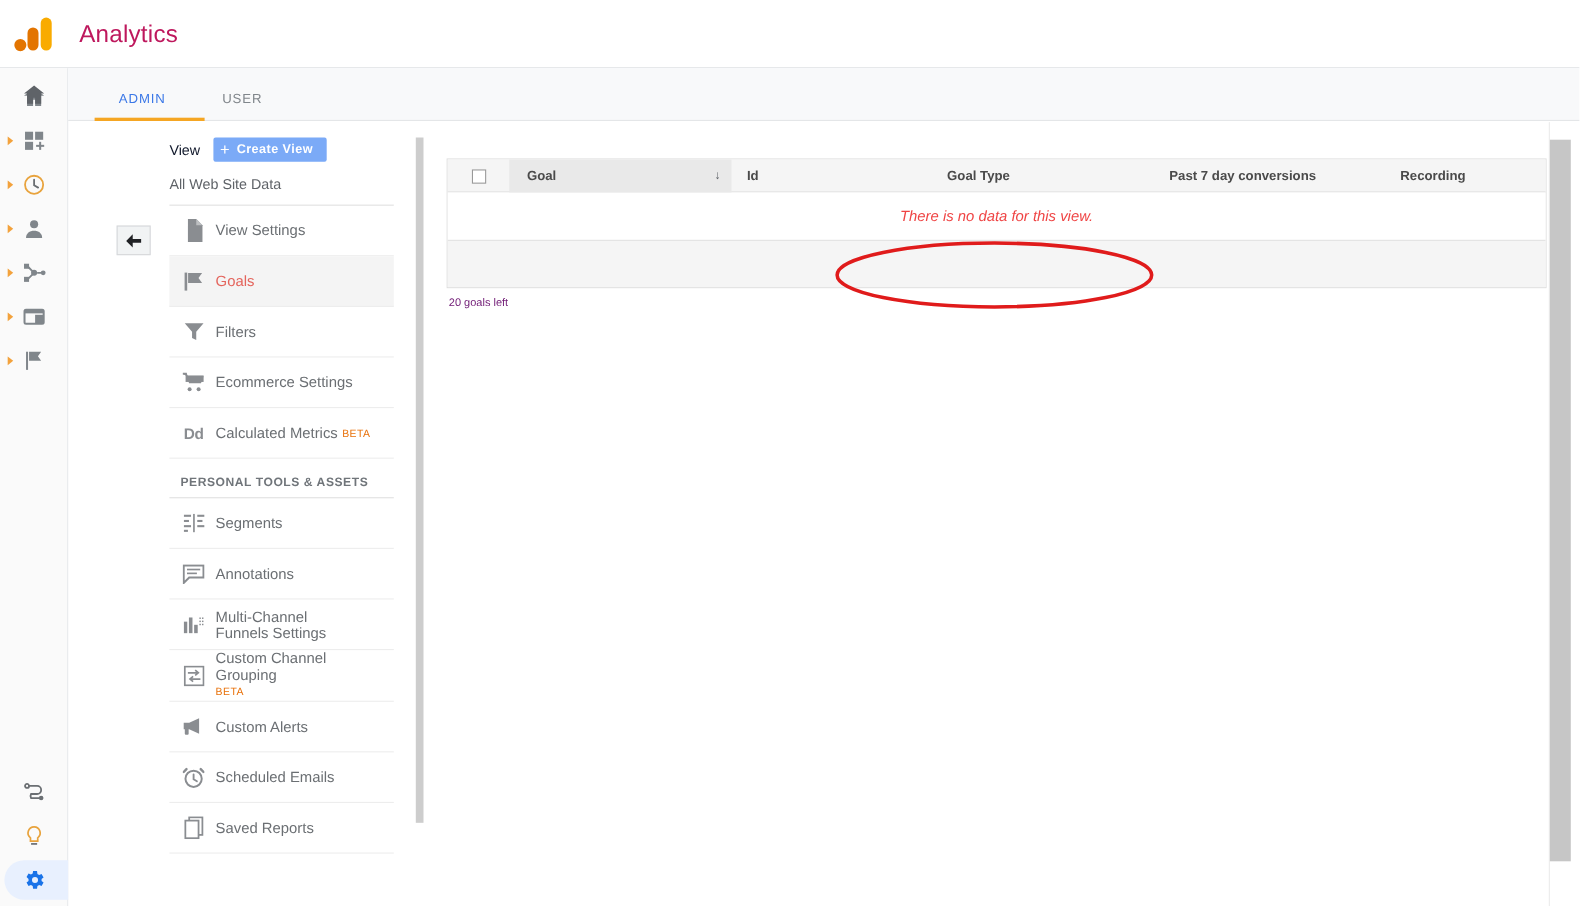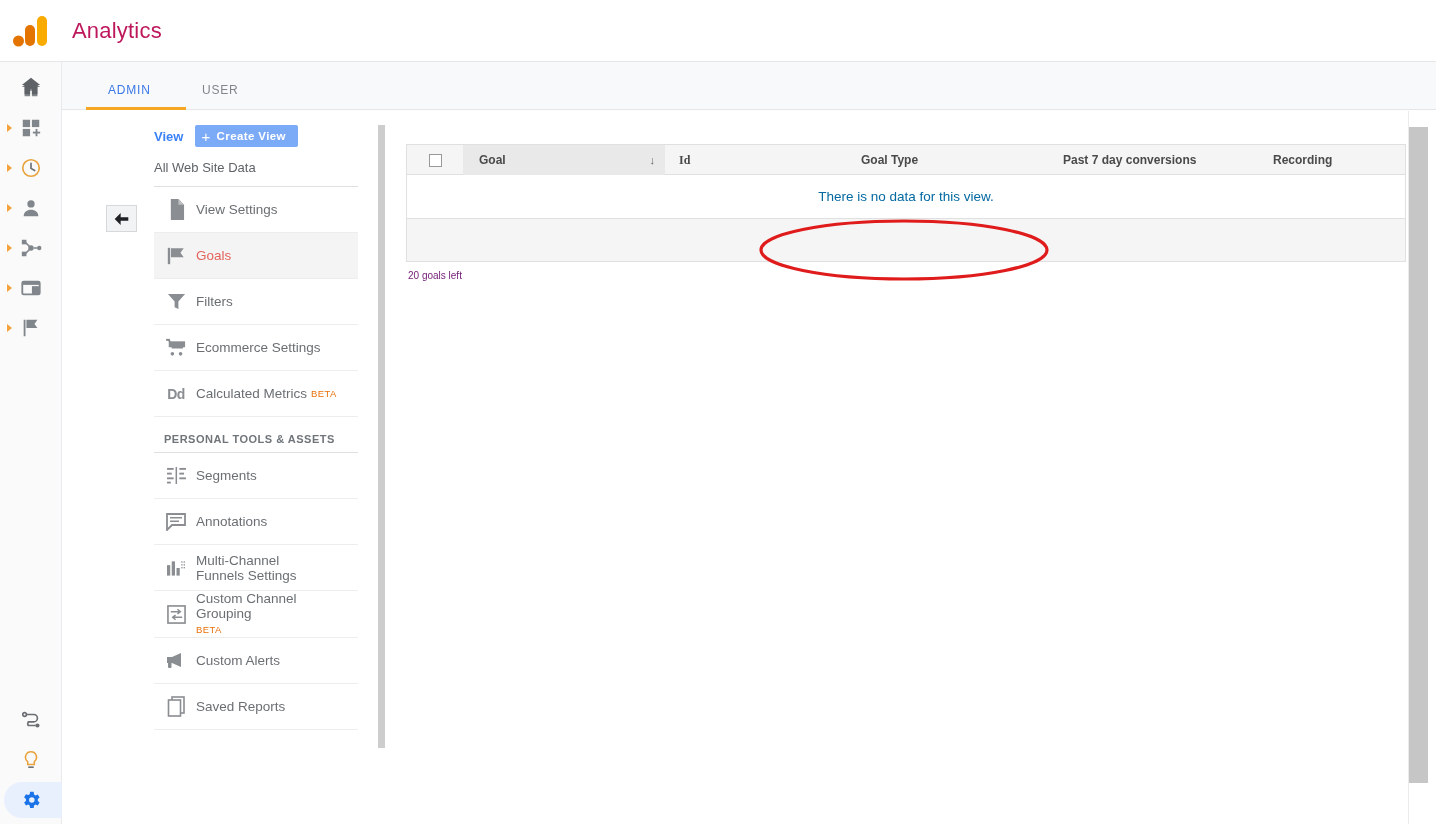--- a/index.html
+++ b/index.html
@@ -73,21 +73,21 @@
   }
   .collapse-btn {
     position: absolute; left: 106px; top: 205px; width: 31px; height: 27px;
     background: #f1f3f4; border: 1px solid #d6d8da;
     display: flex; align-items: center; justify-content: center; cursor: pointer;
     z-index: 5;
   }
   .panel-inner { position: absolute; left: 66px; top: 0; width: 230px; }
 
   .view-row { display: flex; align-items: center; height: 36px; padding-top: 14px; }
-  .view-label { font-size: 13px; color: #3b82f6; margin-right: 12px; font-weight: bold; }
+  .view-label { font-size: 13px; color: #0f172a; margin-right: 12px; }
   .create-view-btn {
     background: #7baaf7; color: #fff; border: none; border-radius: 2px;
     height: 22px; padding: 0 12px 0 6px; font-size: 11.5px; font-weight: bold;
     letter-spacing: .4px; display: inline-flex; align-items: center; cursor: pointer;
     font-family: "Liberation Sans", sans-serif;
   }
   .plus-ico { font-size: 15px; font-weight: normal; margin-right: 6px; line-height: 1; }
   .view-name {
     font-size: 13px; color: #5f6368; padding: 13px 0 11px 0;
     border-bottom: 1px solid #e0e0e0; width: 204px;
@@ -141,32 +141,32 @@
   .thead { display: flex; height: 30px; background: #f5f5f5; border-bottom: 1px solid #e0e0e0; }
   .th {
     font-size: 12px; color: #4a4a4a; font-weight: bold; display: flex;
     align-items: center; height: 30px;
   }
   .th-check { width: 56px; justify-content: center; }
   .th-goal {
     width: 202px; background: #e9e9e9; padding-left: 16px;
     justify-content: space-between; padding-right: 10px;
   }
-  .th-id { width: 196px; padding-left: 14px; font-family: Liberation Serif, serif; }
+  .th-id { width: 196px; padding-left: 14px; }
   .th-type { width: 202px; padding-left: 0; justify-content: flex-start; }
   .th-conv { width: 210px; }
   .th-rec { width: 130px; }
   .checkbox {
     width: 13px; height: 13px; border: 1px solid #999; background: #fff; cursor: pointer;
   }
   .sort-arrow { font-size: 11px; color: #5f6368; }
 
   .empty-row {
     height: 44px; display: flex; align-items: center; justify-content: center;
-    font-size: 13.5px; color: #0369a1; border-bottom: 1px solid #e0e0e0; background: #fff;
+    font-size: 13.5px; color: #ef4444; border-bottom: 1px solid #e0e0e0; background: #fff; font-style: italic;
   }
   .table-footer { height: 42px; background: #f5f5f5; }
   .goals-left { font-size: 10px; color: #701a75; padding: 8px 0 0 2px; }
 
   .annot-ellipse { position: absolute; left: 756px; top: 216px; pointer-events: none; }
 
   .page-scroll-track {
     position: absolute; right: 0; top: 111px; width: 28px; height: 713px; background: #fff;
     border-left: 1px solid #ebebeb;
   }
@@ -424,20 +424,30 @@
         <div class="nav-item">
           <span class="nav-ico">
             <svg width="20" height="17" viewBox="0 0 20 17" fill="#8a8d91">
               <path d="M1 5h5l9-4v14l-9-4H1z"></path>
                 <rect x="2" y="9" width="3.5" height="7" rx="1"></rect>
             </svg>
           </span>
           <span class="nav-text">Custom Alerts</span>
         </div>
 
+        <div class="nav-item">
+          <span class="nav-ico">
+            <svg width="20" height="20" viewBox="0 0 20 20">
+              <circle cx="10" cy="11" r="7.4" fill="none" stroke="#8a8d91" stroke-width="1.8"></circle>
+              <path d="M10 7v4.4l3 1.8" fill="none" stroke="#8a8d91" stroke-width="1.7" stroke-linecap="round"></path>
+              <path d="M3.5 2.2 1 4.8M16.5 2.2 19 4.8" stroke="#8a8d91" stroke-width="2.2" stroke-linecap="round"></path>
+            </svg>
+          </span>
+          <span class="nav-text">Scheduled Emails</span>
+        </div>
 
         <div class="nav-item">
           <span class="nav-ico">
             <svg width="19" height="21" viewBox="0 0 19 21">
               <rect x="5" y="1" width="12" height="16" fill="none" stroke="#8a8d91" stroke-width="1.6"></rect>
               <rect x="1.5" y="4" width="12" height="16" fill="#fff" stroke="#8a8d91" stroke-width="1.6"></rect>
             </svg>
           </span>
           <span class="nav-text">Saved Reports</span>
         </div>

